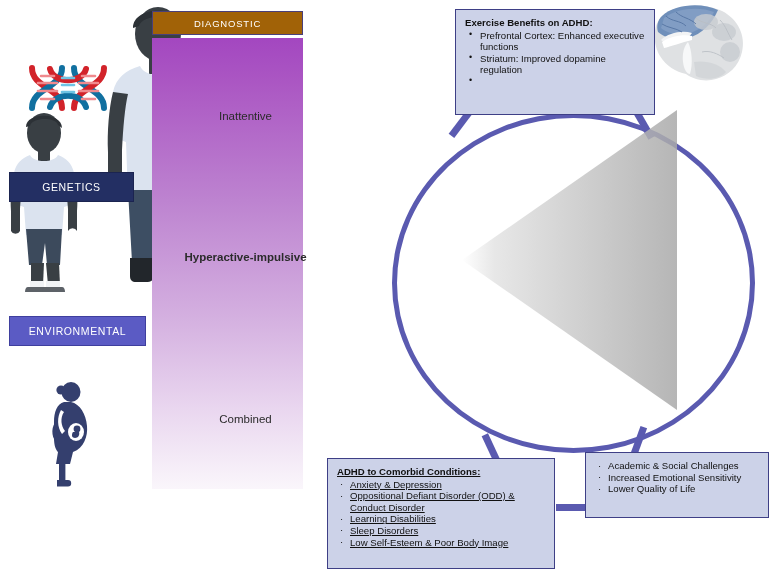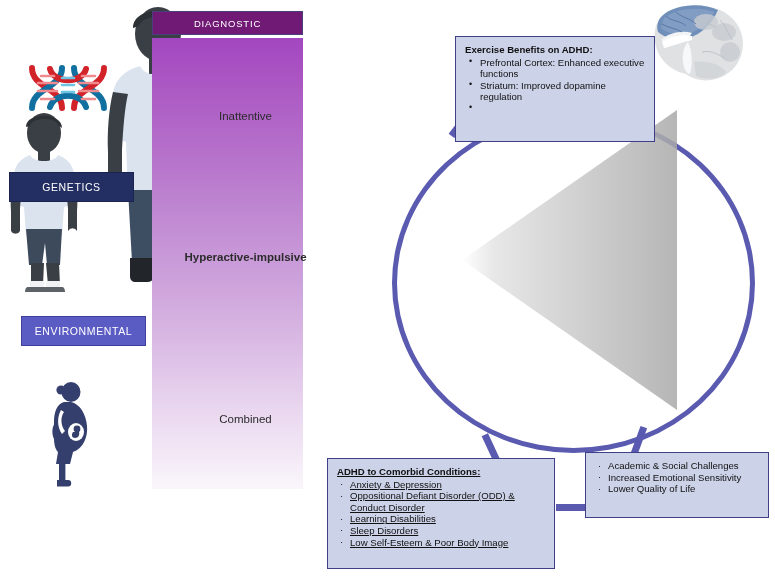--- a/index.html
+++ b/index.html
@@ -20,28 +20,28 @@
     font-size:10.5px;
     letter-spacing:.6px;
     font-weight:400;
     box-sizing:border-box;
   }
   #genetics-badge{
     left:9px;top:172px;width:125px;height:30px;
     background:#232f63;border:1.4px solid #1b2450;
   }
   #environmental-badge{
-    left:9px;top:316px;width:125px;height:30px;
-    background:#5b5bc4;border:1.4px solid #3f3f9e;margin-left:12px;
+    left:9px;top:316px;width:137px;height:30px;
+    background:#5b5bc4;border:1.4px solid #3f3f9e;
   }
 
   
   #diagnostic-header{
     position:absolute;left:152px;top:11px;width:151px;height:24px;
-    background:#701a75;
+    background:#a16207;
     border:1.3px solid #4a3f7a;
     display:flex;align-items:center;justify-content:center;
     color:#ffffff;font-size:9.5px;letter-spacing:.8px;
     box-sizing:border-box;
   }
   #diagnostic-gradient{
     position:absolute;left:152px;top:38px;width:151px;height:451px;
     background:linear-gradient(180deg,#a347c0 0%,#ab57c3 10%,#bd83d0 36%,#d4b0e0 62%,#e9d6ef 82%,#faf6fb 100%);
   }
   .diag-label{
@@ -64,21 +64,21 @@
     padding:7px 8px 6px 9px;
   }
   .callout .c-title{font-weight:bold;display:block;margin-bottom:1px;}
   .callout ul{margin:0;padding:0;list-style:none;}
   .callout li{
     position:relative;padding-left:13px;margin:0;
   }
   .callout li .bullet{
     position:absolute;left:3px;top:-0.5px;
   }
-  #box-exercise{left:455px;top:9px;width:200px;height:106px;margin-top:27px;}
+  #box-exercise{left:455px;top:9px;width:200px;height:106px;}
   #box-exercise li{padding-left:15px;}
   #box-exercise li .bullet{left:4px;top:-1px;font-size:9px;}
   #box-comorbid{left:327px;top:458px;width:228px;height:111px;text-decoration:underline;}
   #box-impact{left:585px;top:452px;width:184px;height:66px;}
 
   
   #journey-ellipse{
     position:absolute;left:392px;top:113px;width:363px;height:340px;
     border:5px solid #5a5ab0;border-radius:50%;
     box-sizing:border-box;

